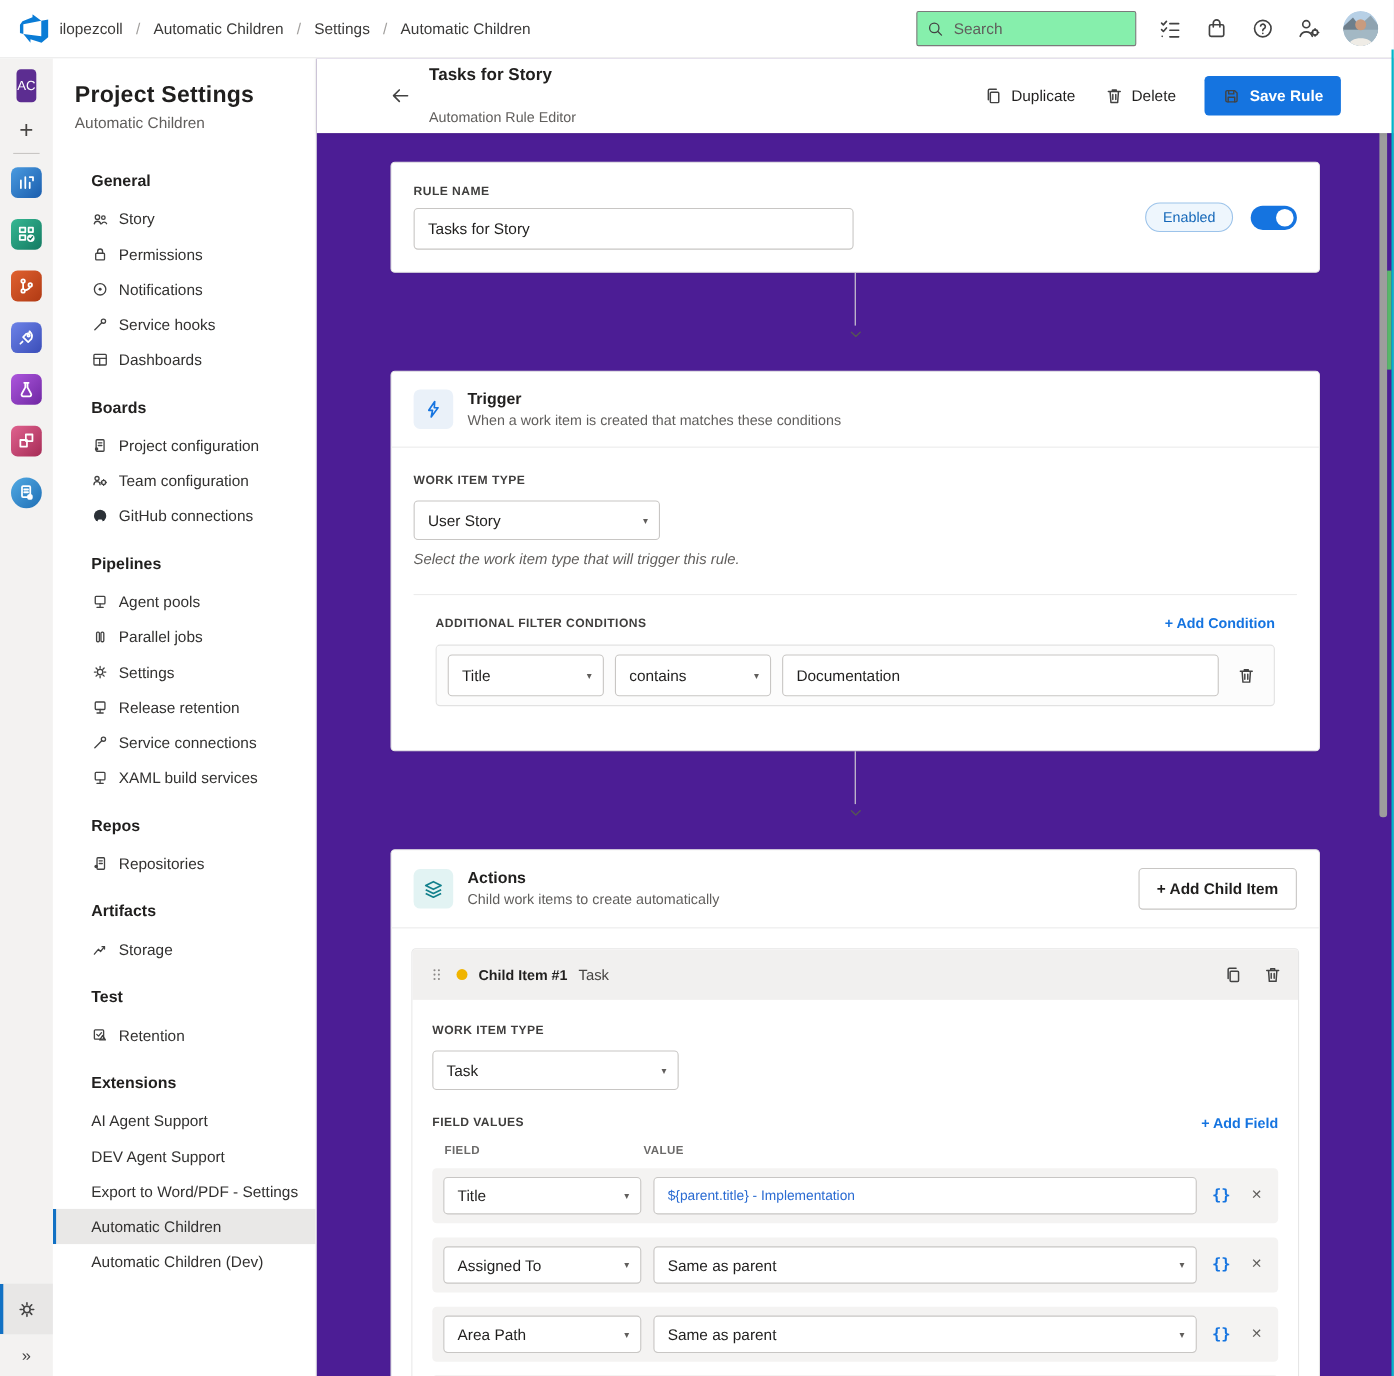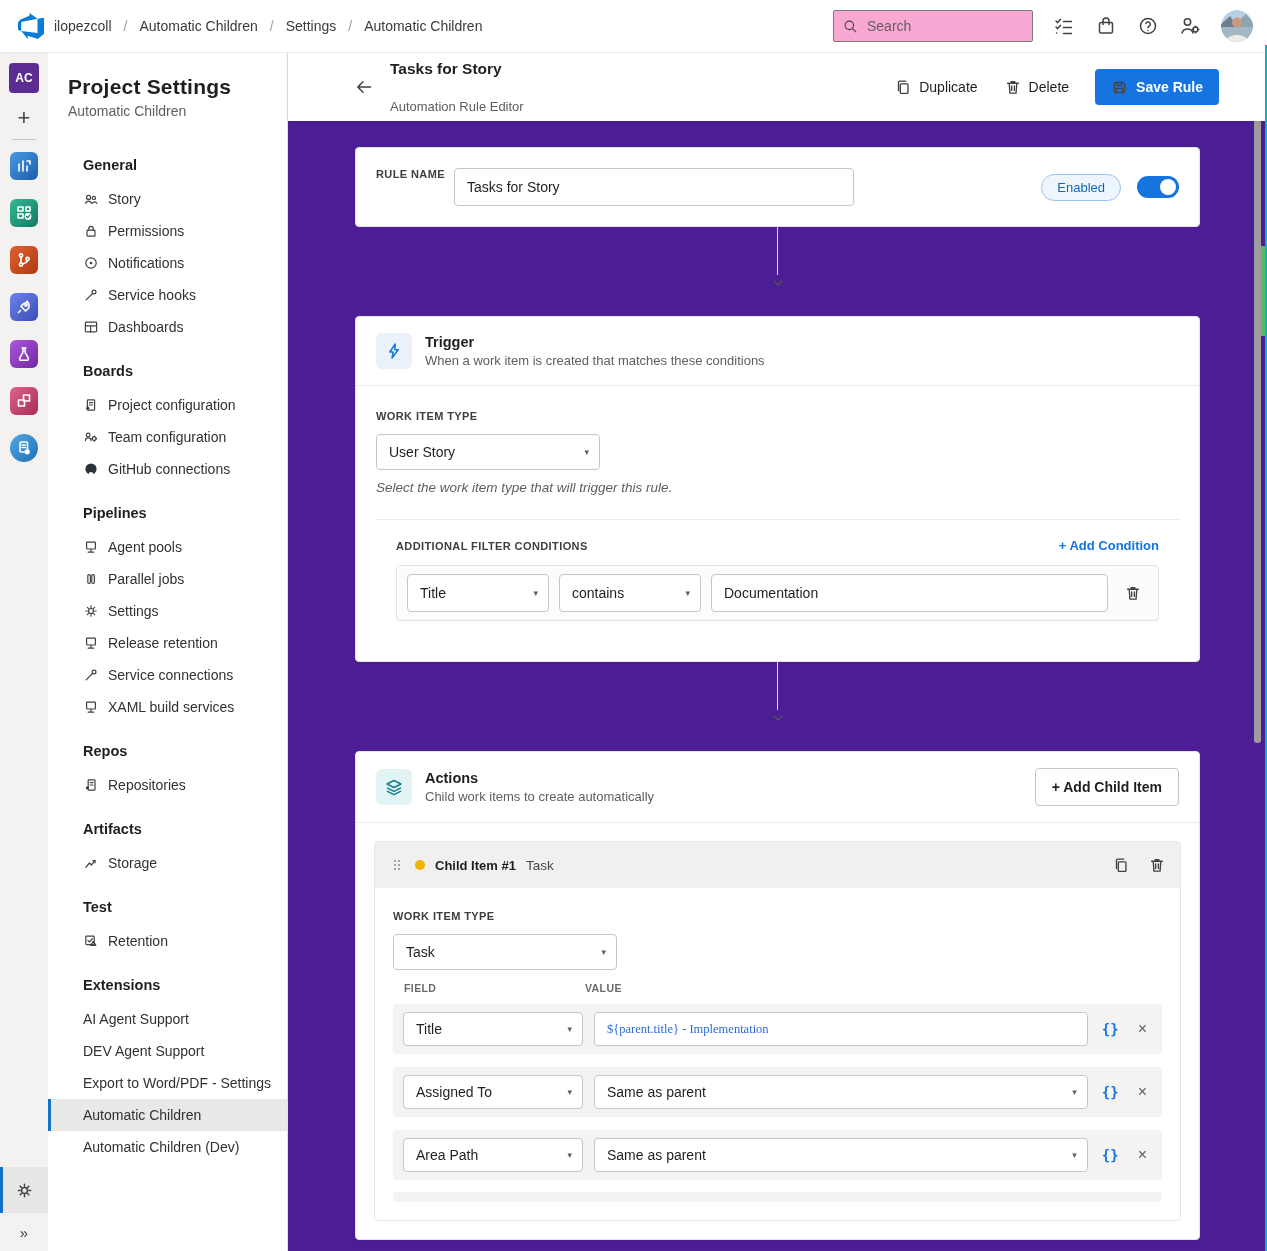--- a/index.html
+++ b/index.html
@@ -10,35 +10,35 @@
 
   
   .topbar { height:53px; display:flex; align-items:center; background:#fff;
     border-bottom:1px solid #eaeaea; padding:0 14px; position:relative; z-index:5; }
   .logo { width:26px; height:26px; margin:0 10px 0 4px; }
   .breadcrumb { display:flex; align-items:center; gap:12px; font-size:14px; color:#3b3a39; }
   .crumb { cursor:pointer; }
   .crumb-sep { color:#a19f9d; }
   .topbar-right { margin-left:auto; display:flex; align-items:center; gap:20px; }
   .searchbox { width:200px; height:32px; border:1px solid #7a7a7a; border-radius:2px;
-    display:flex; align-items:center; padding:0 8px; gap:8px; background:#f9a8d4; }
+    display:flex; align-items:center; padding:0 8px; gap:8px; background:#86efac; }
   .searchbox input { border:none; outline:none; font-size:14px; width:140px;
     font-family:"Liberation Sans", sans-serif; color:#201f1e; background:transparent; }
   .searchbox input::placeholder { color:#605e5c; }
   .tb-icon { width:22px; height:22px; cursor:pointer; }
   .avatar { width:32px; height:32px; border-radius:50%; overflow:hidden; cursor:pointer; }
 
   
   .shell { display:flex; height:1198px; }
 
   
   .rail { width:48px; background:#f3f2f1; display:flex; flex-direction:column;
     align-items:center; padding-top:10px; position:relative; flex:none; }
-  .proj-avatar { width:30px; height:30px; border-radius:4px; background:#5c2d91; color:#fff;
-    font-size:12px; font-weight:bold; display:flex; align-items:center; justify-content:center;
+  .proj-avatar { width:18px; height:30px; border-radius:4px; background:#5c2d91; color:#fff;
+    font-size:12px; font-weight:normal; display:flex; align-items:center; justify-content:center;
     cursor:pointer; margin-bottom:14px; }
   .rail-plus { font-size:22px; color:#484644; cursor:pointer; line-height:1; margin-bottom:10px; }
   .rail-div { width:24px; border-top:1px solid #c8c6c4; margin-bottom:12px; }
   .tile { width:28px; height:28px; border-radius:6px; margin-bottom:19px; cursor:pointer;
     display:flex; align-items:center; justify-content:center; }
   .tile svg { width:20px; height:20px; }
   .tile-g { stroke:#fff; fill:none; stroke-width:1.6; stroke-linecap:round; stroke-linejoin:round; }
   .tile-summary   { background:linear-gradient(135deg,#4a9be0,#1a5dad); }
   .tile-boards    { background:linear-gradient(135deg,#35b893,#147a62); }
   .tile-repos     { background:linear-gradient(135deg,#e0612f,#b03a14); }
@@ -86,21 +86,21 @@
   .form-label { font-size:11px; font-weight:bold; letter-spacing:.4px; color:#3f3e3d; }
   .text-input { height:38px; border:1px solid #c8c6c4; border-radius:4px; padding:0 12px;
     font-size:14px; font-family:inherit; color:#201f1e; background:#fff; outline:none; }
   .dropdown { height:36px; border:1px solid #c8c6c4; border-radius:4px; background:#fff;
     display:flex; align-items:center; justify-content:space-between; padding:0 10px 0 12px;
     font-size:14px; cursor:pointer; }
   .caret { font-size:9px; color:#605e5c; margin-left:8px; }
 
   
   .rule-card { padding:20px; display:flex; align-items:center; }
-  .rule-left { display:flex; flex-direction:row; gap:9px; }
+  .rule-left { display:flex; flex-direction:column; gap:9px; }
   .rule-left input { width:400px; }
   .rule-right { margin-left:auto; display:flex; align-items:center; gap:16px; }
   .badge { border:1px solid #9cc3ea; background:#eef6fd; color:#1467b8; font-size:13px;
     padding:5px 15px; border-radius:15px; }
   .toggle { width:42px; height:22px; border-radius:11px; background:#1574e0; position:relative;
     cursor:pointer; flex:none; }
   .toggle::after { content:""; position:absolute; right:3px; top:3px; width:16px; height:16px;
     border-radius:50%; background:#fff; }
 
   .connector { width:845px; height:89px; display:flex; flex-direction:column; align-items:center; }
@@ -147,21 +147,21 @@
   .fv-row { display:flex; align-items:center; margin-top:22px; }
   .col-heads { display:flex; margin-top:12px; font-size:10.5px; font-weight:bold;
     color:#6b6a69; letter-spacing:.4px; }
   .col-heads .c1 { width:192px; padding-left:11px; }
   .field-row { background:#f4f3f2; border-radius:4px; padding:8px 10px; display:flex;
     align-items:center; gap:11px; margin-top:10px; }
   .field-row + .field-row { margin-top:13px; }
   .fr-dd { width:180px; height:34px; flex:none; background:#fff; }
   .fr-value { flex:1; height:34px; background:#fff; }
   .fr-input { flex:1; height:34px; border:1px solid #c8c6c4; border-radius:4px; padding:0 12px;
-    font-family:Liberation Serif, serif; font-size:12.5px; color:#2a6bd2; outline:none;
+    font-family:Liberation Sans, sans-serif; font-size:12.5px; color:#2a6bd2; outline:none;
     background:#fff; }
   .braces { color:#1574e0; font-weight:bold; font-family:"DejaVu Sans Mono", monospace;
     font-size:14px; cursor:pointer; padding:0 3px; }
   .x-btn { color:#605e5c; font-size:16px; cursor:pointer; padding:0 5px; }
   .field-row.sliver { height:10px; padding:0; margin-top:12px; overflow:hidden; }
 
   
   .scroll-gutter { position:absolute; right:0; top:53px; bottom:0; width:18px; }
   .scroll-thumb { position:absolute; left:5px; top:9px; width:7px; height:628px;
     background:#9d9d9d; border-radius:3px; }
@@ -766,20 +766,24 @@
                     <use href="#i-trash"></use>
                   </svg>
               </div>
             </div>
             <div class="child-body">
               <span class="form-label">WORK ITEM TYPE</span>
               <div class="dropdown wit-dd">
                 <span>Task</span>
                 <span class="caret">▾</span>
               </div>
+              <div class="fv-row">
+                <span class="form-label">FIELD VALUES</span>
+                <span class="add-link">+ Add Field</span>
+              </div>
               <div class="col-heads">
                 <span class="c1">FIELD</span>
                 <span>VALUE</span>
               </div>
               <div id="field-rows">
                   <div class="field-row">
                     <div class="dropdown fr-dd">
                       <span>Title</span>
                       <span class="caret">▾</span>
                     </div>

